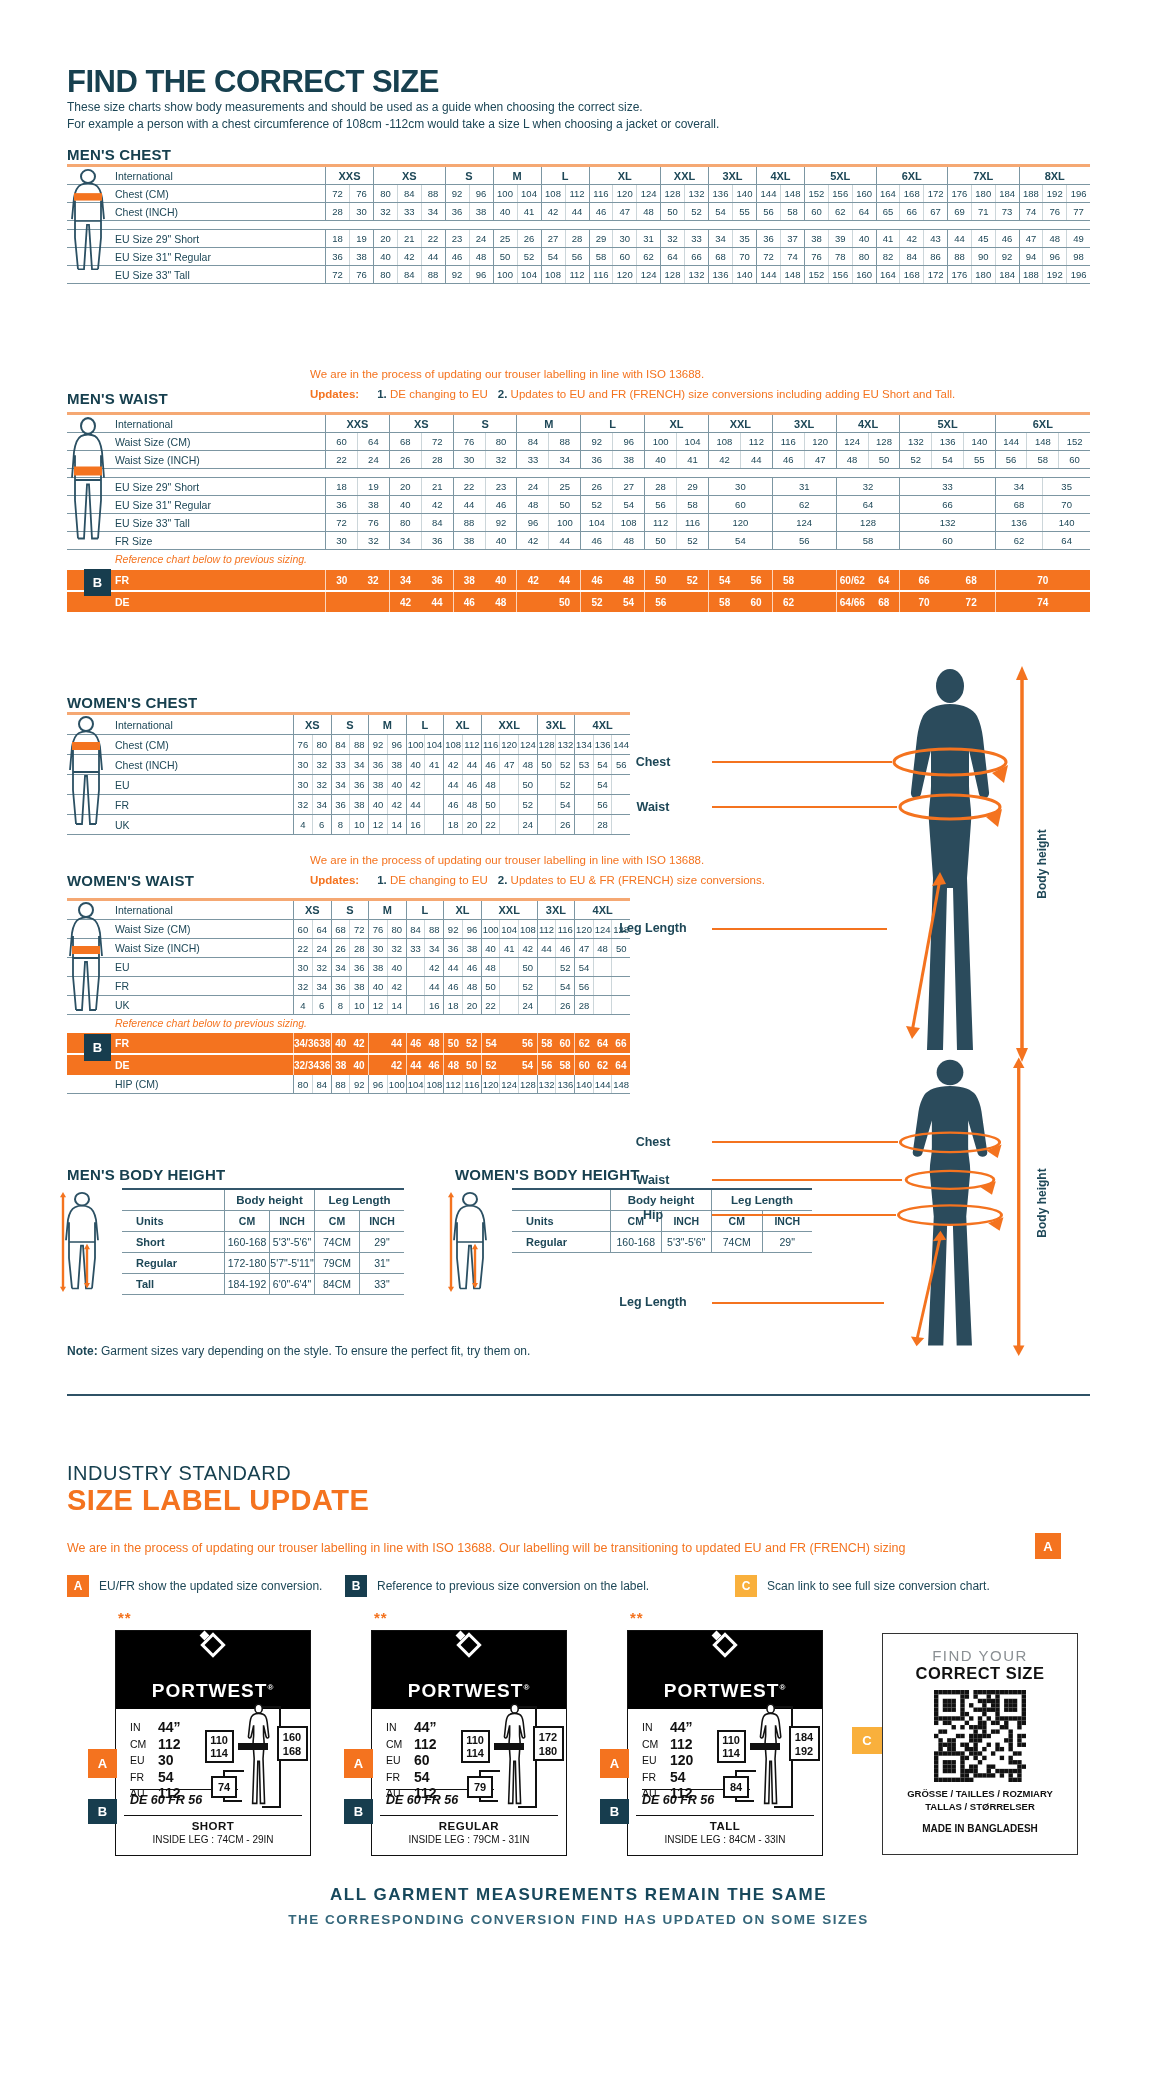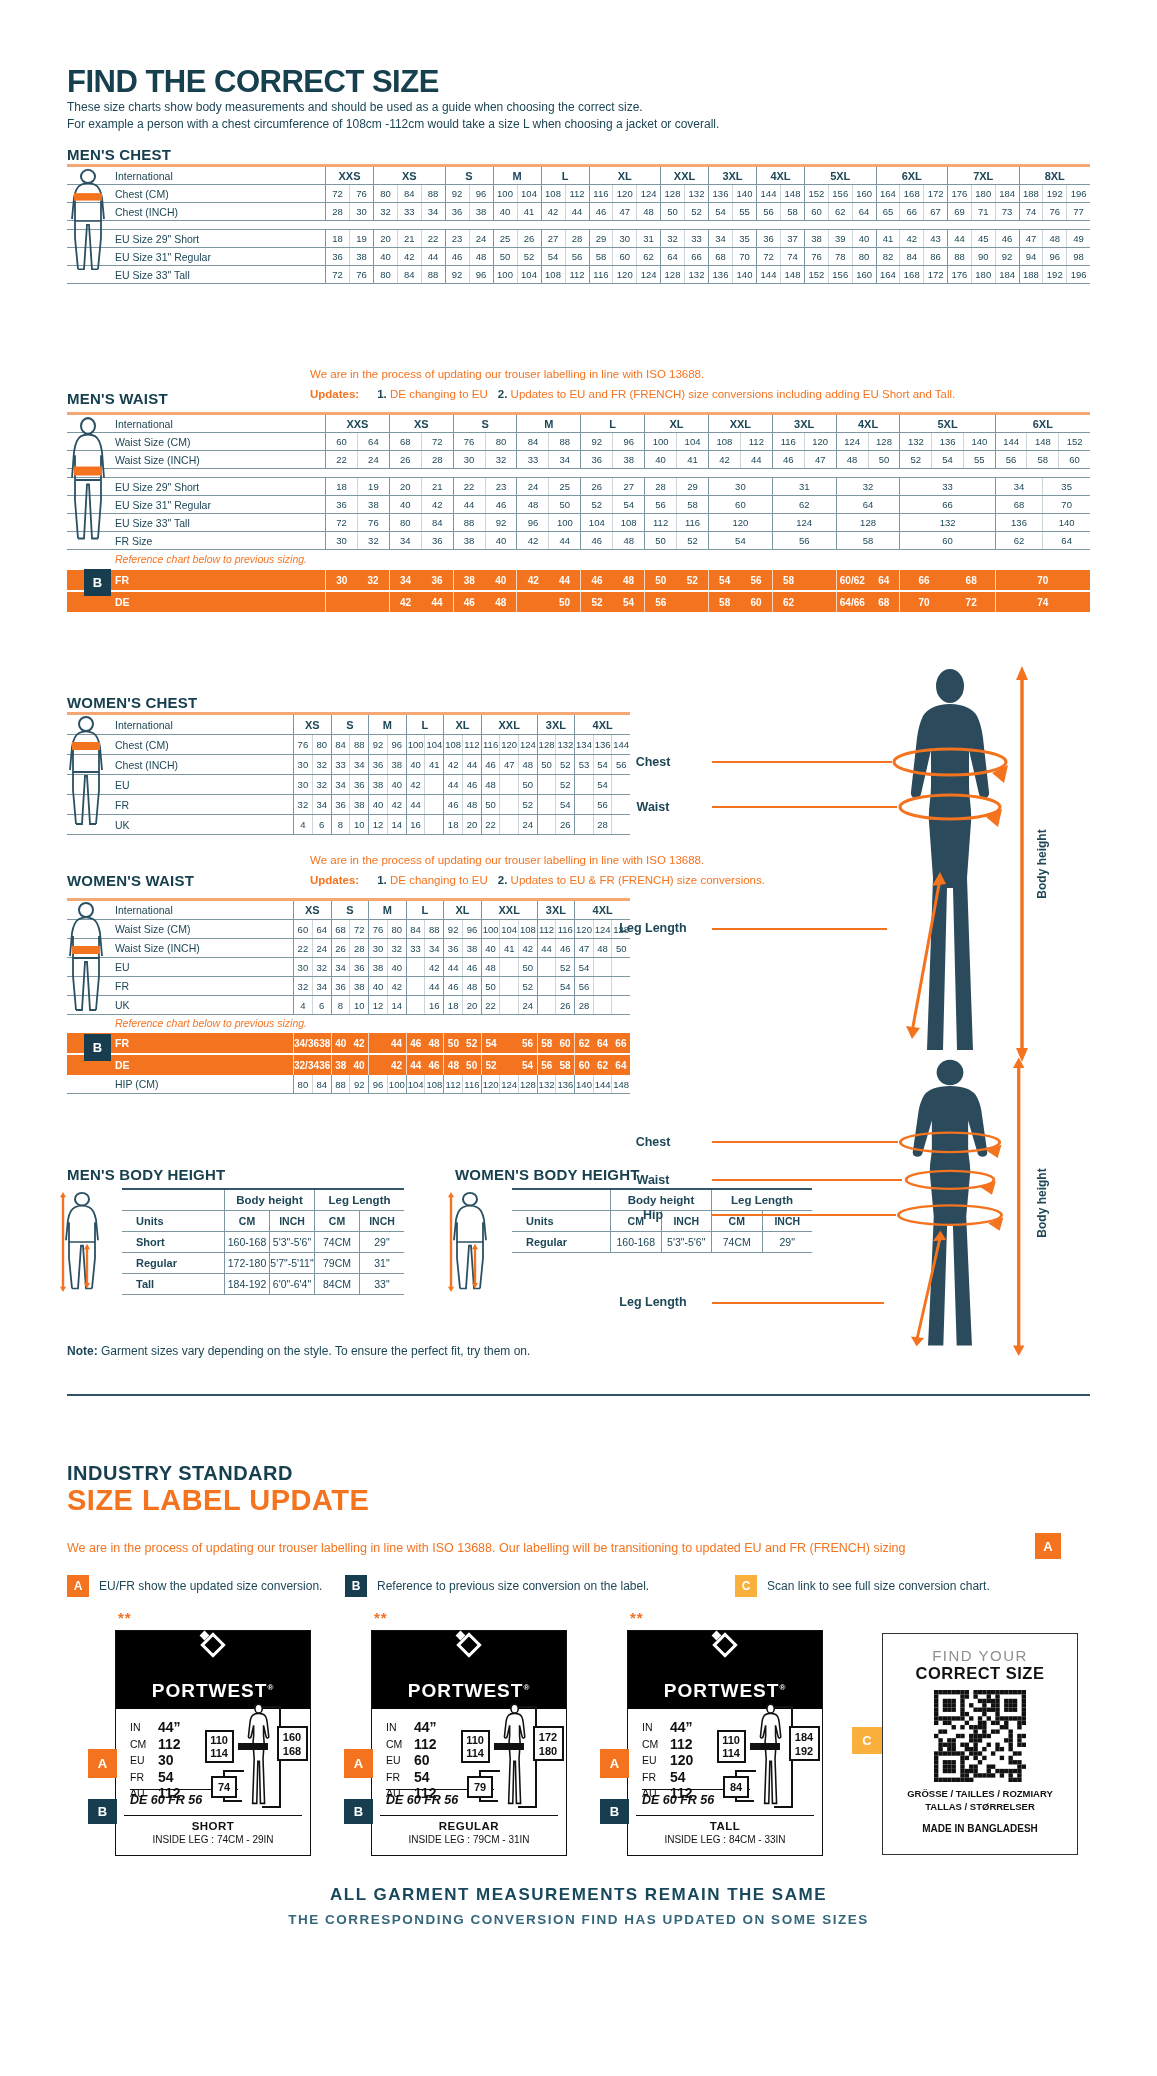--- a/index.html
+++ b/index.html
@@ -55,21 +55,21 @@
   
   .fig-label{position:absolute;font-size:12.5px;font-weight:bold;color:#1d4757;text-align:center;width:106px}
   .leader{position:absolute;height:2px;background:#f4731f}
   .vlabel{position:absolute;width:130px;text-align:center;font-size:12px;font-weight:bold;color:#1d4757;
           transform:rotate(-90deg)}
   
   .pagenote{font-size:12px;color:#1d4757}
   .pagenote b{font-weight:bold}
   .divider{position:absolute;height:2px;background:#2f5266}
   
-  .ind-h1{font-size:20px;font-weight:bold;color:#17404f;letter-spacing:.5px}
+  .ind-h1{font-size:20px;font-weight:normal;color:#17404f;letter-spacing:.5px}
   .ind-h2{font-size:29px;font-weight:bold;color:#f4731f;letter-spacing:.5px}
   .ind-p{font-size:12.5px;color:#f4731f}
   .legend-item{position:absolute;display:flex;align-items:center}
   .legend-badge{width:22px;height:22px;display:flex;align-items:center;justify-content:center;color:#fff;font-weight:bold;font-size:12px;margin-right:10px}
   .legend-text{font-size:12px;color:#1d4757}
   
   #cards{position:absolute;left:115px;top:1630px;display:flex;gap:60px}
   .card{width:196px;height:226px;border:1.5px solid #111;background:#fff;position:relative;box-sizing:border-box}
   .card-marks{position:absolute;top:-22px;left:2px;color:#f4731f;font-weight:bold;font-size:15px;letter-spacing:1px}
   .card-head{height:78px;background:#000;position:relative;display:flex;align-items:flex-end;justify-content:center}

